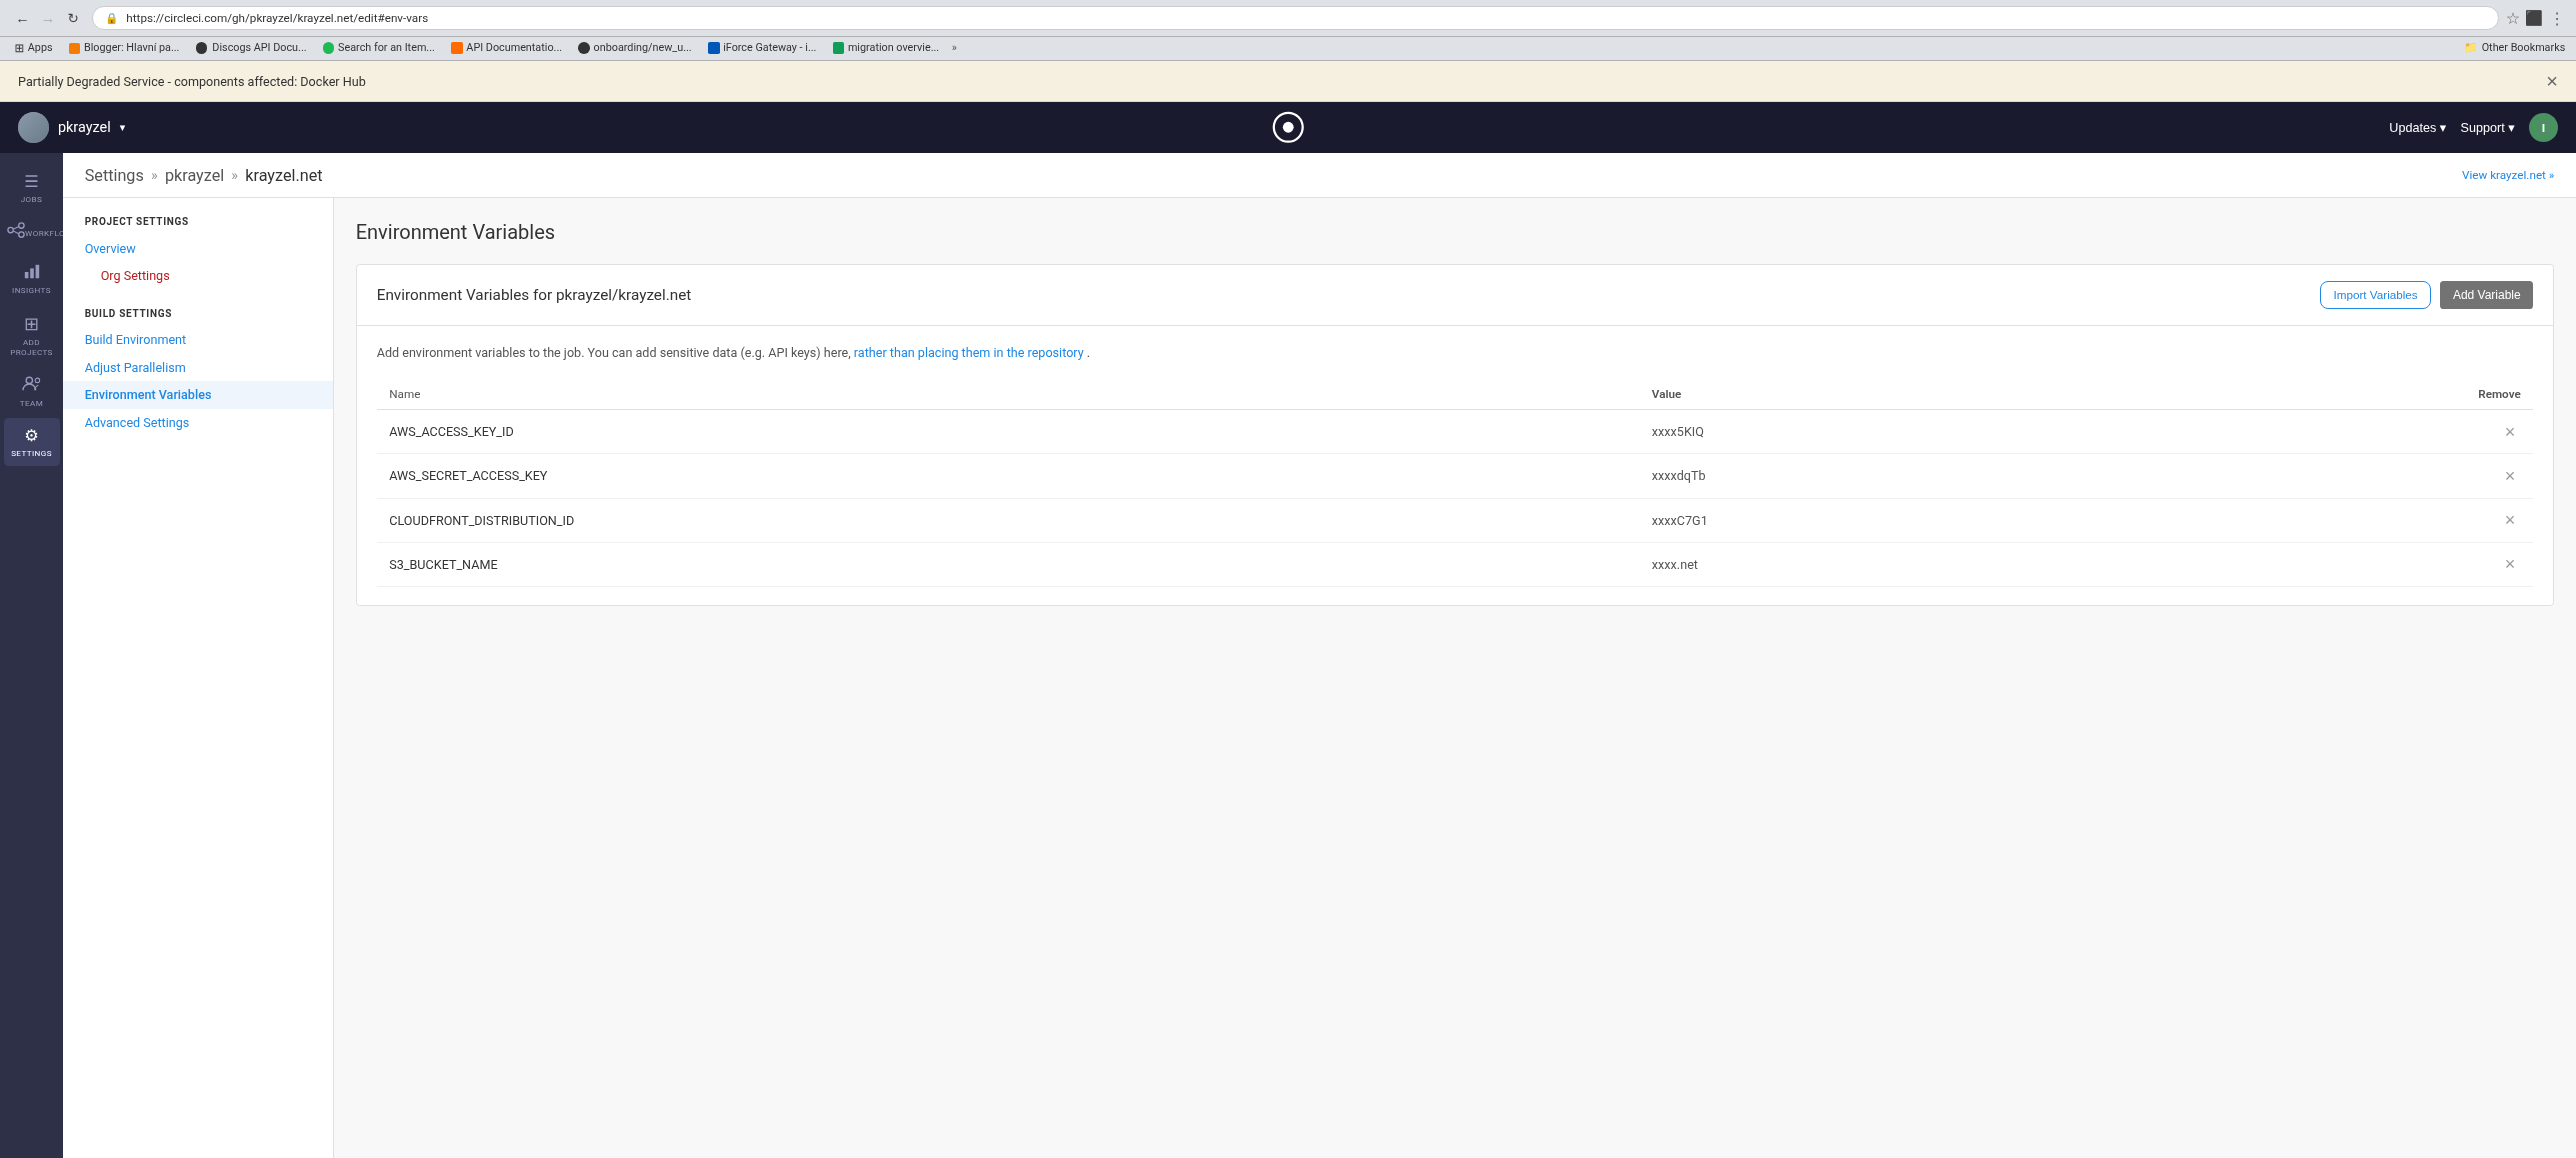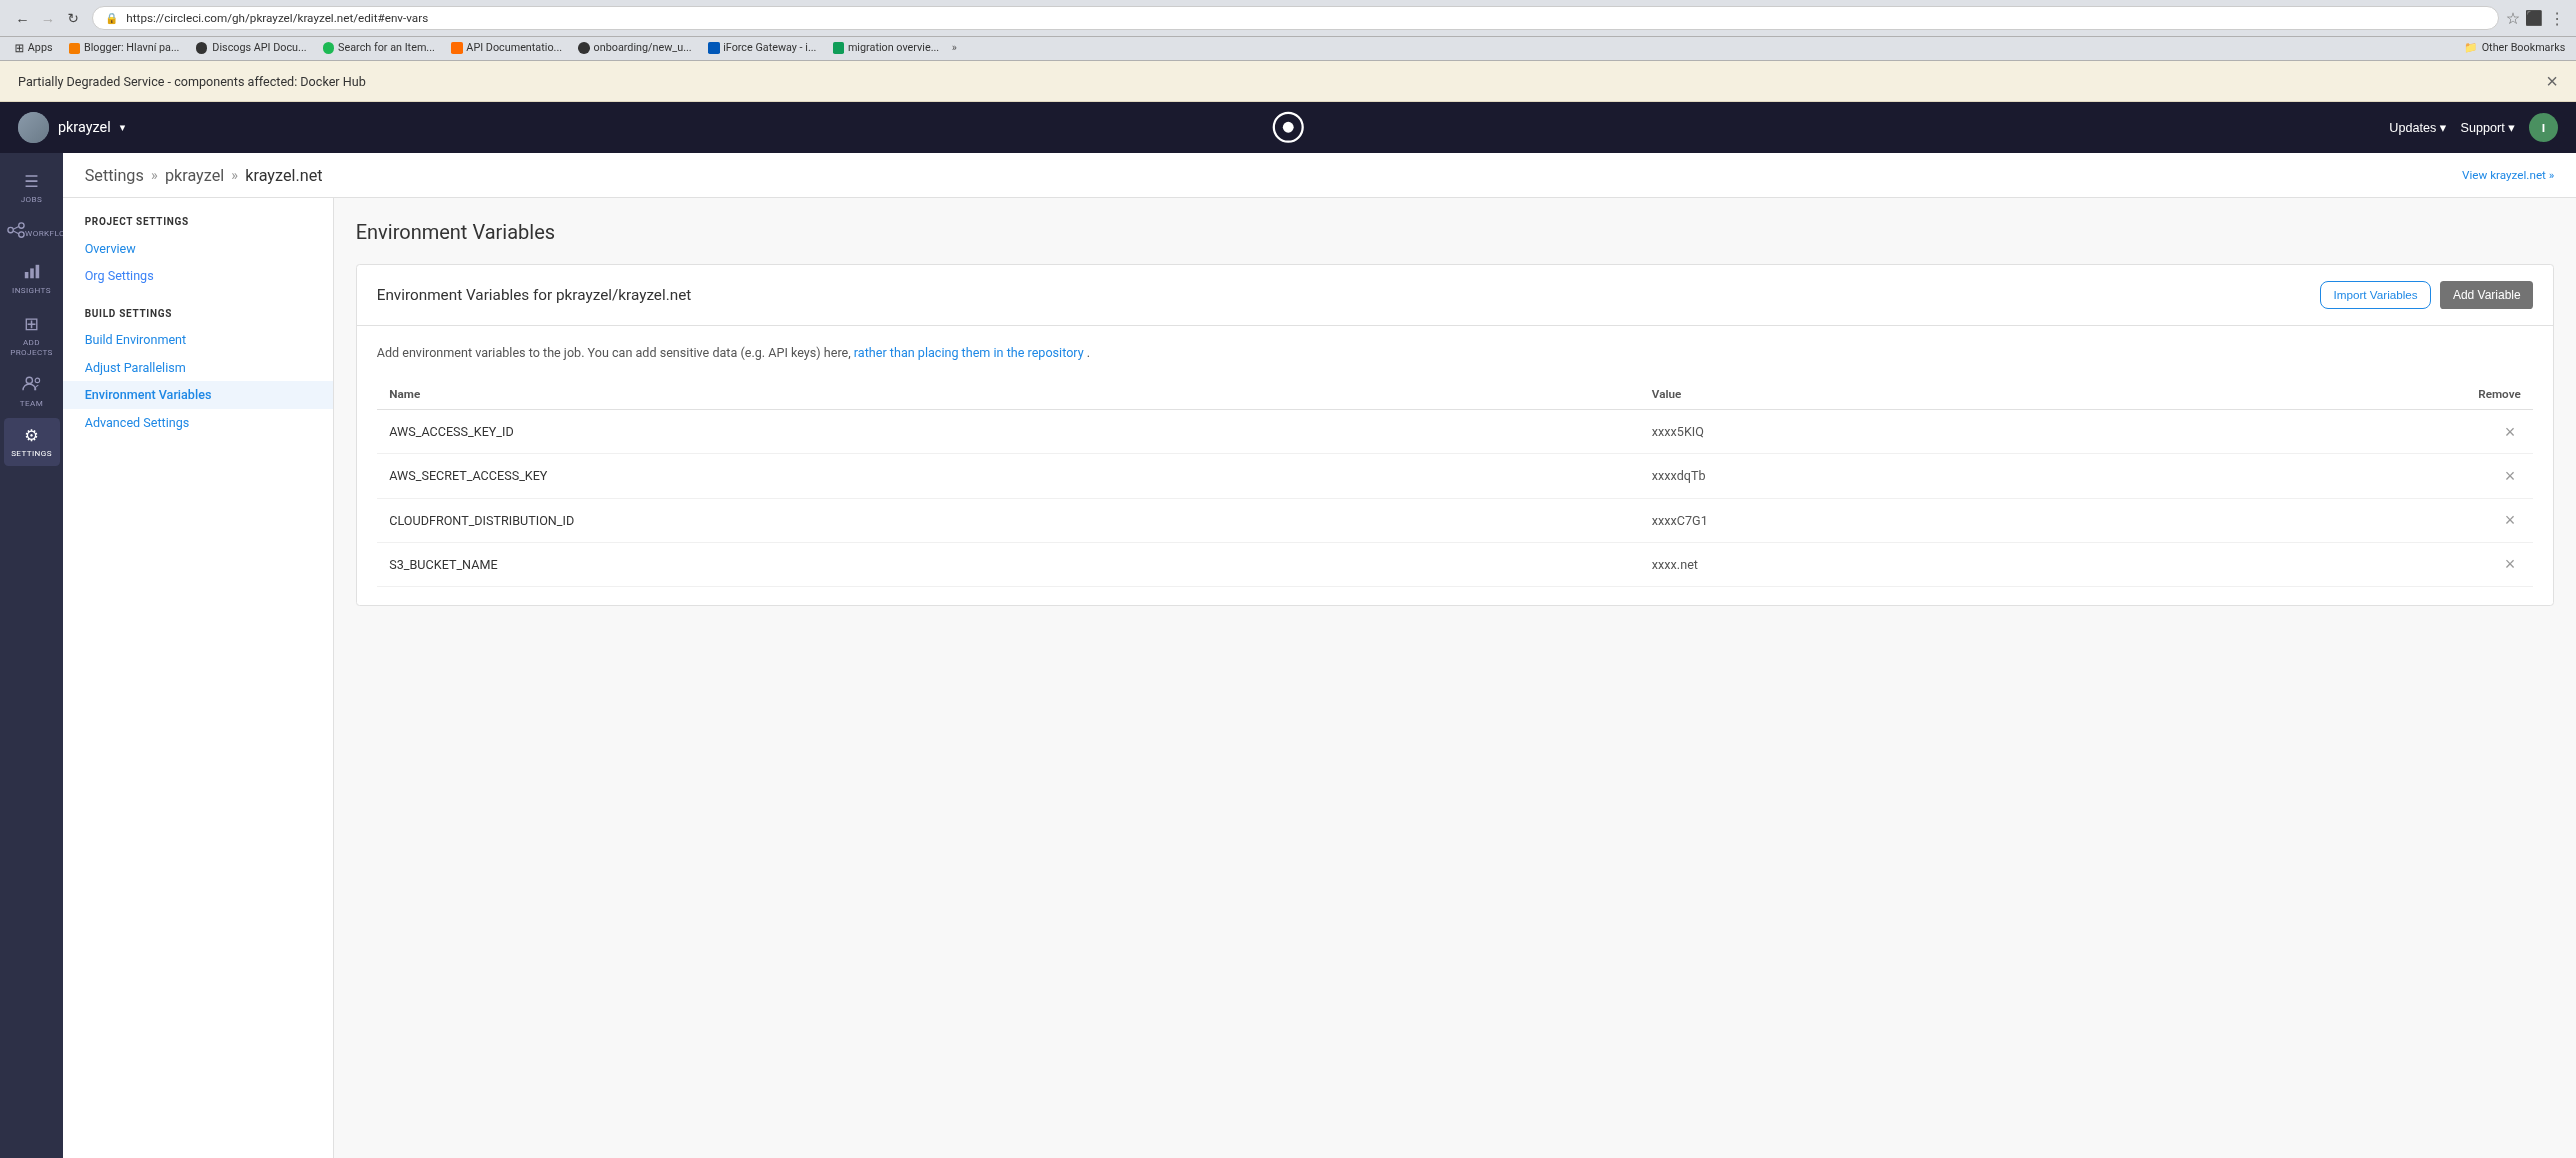--- a/index.html
+++ b/index.html
@@ -169,21 +169,21 @@
       </div>
       <a style="color:#1e88e5;font-size:11.7px;text-decoration:none;cursor:pointer;">View krayzel.net »</a>
     </div>
 
     <div style="display:flex;flex:1;overflow:hidden;background:#f8f8f8;">
 
       <div style="width:271px;background:white;border-right:0.9px solid #e0e0e0;padding:18px 0;overflow-y:auto;">
         <div style="margin-bottom:18px;">
           <div style="font-size:10px;font-weight:700;color:#333;text-transform:uppercase;letter-spacing:0.7px;padding:0 21.7px 7.2px;">PROJECT SETTINGS</div>
           <a style="display:block;padding:6.3px 21.7px;font-size:12.6px;color:#1e88e5;text-decoration:none;cursor:pointer;">Overview</a>
-          <a style="display:block;padding:6.3px 21.7px;font-size:12.6px;color:#3b82f6;text-decoration:none;cursor:pointer;">Org Settings</a>
+          <a style="display:block;padding:6.3px 21.7px;font-size:12.6px;color:#b91c1c;text-decoration:none;cursor:pointer;margin-left:16px;">Org Settings</a>
         </div>
         <div style="margin-bottom:18px;">
           <div style="font-size:10px;font-weight:700;color:#333;text-transform:uppercase;letter-spacing:0.7px;padding:0 21.7px 7.2px;">BUILD SETTINGS</div>
           <a style="display:block;padding:6.3px 21.7px;font-size:12.6px;color:#1e88e5;text-decoration:none;cursor:pointer;">Build Environment</a>
           <a style="display:block;padding:6.3px 21.7px;font-size:12.6px;color:#1e88e5;text-decoration:none;cursor:pointer;">Adjust Parallelism</a>
           <a style="display:block;padding:6.3px 21.7px;font-size:12.6px;color:#1e88e5;text-decoration:none;cursor:pointer;background:#eef5fd;font-weight:500;">Environment Variables</a>
           <a style="display:block;padding:6.3px 21.7px;font-size:12.6px;color:#1e88e5;text-decoration:none;cursor:pointer;">Advanced Settings</a>
         </div>
       </div>
 
@@ -203,21 +203,21 @@
           <div style="padding:18px 20px;">
             <p style="font-size:12.6px;color:#555;margin-bottom:16.2px;line-height:1.5;">
               <span>Add environment variables to the job. You can add sensitive data (e.g. API keys) here,</span>
               <a style="color:#1e88e5;text-decoration:none;">rather than placing them in the repository</a>
               <span>.</span>
             </p>
 
             <table style="width:100%;border-collapse:collapse;">
               <thead>
                 <tr>
-                  <th style="text-align:left;padding:8.1px 12.6px;font-size:11.7px;font-weight:700;color:#555;border-bottom:0.9px solid #e0e0e0;">Name</th>
+                  <th style="text-align:left;padding:8.1px 12.6px;font-size:11.7px;font-weight:400;color:#555;border-bottom:0.9px solid #e0e0e0;">Name</th>
                   <th style="text-align:left;padding:8.1px 12.6px;font-size:11.7px;font-weight:600;color:#555;border-bottom:0.9px solid #e0e0e0;">Value</th>
                   <th style="text-align:right;padding:8.1px 12.6px;font-size:11.7px;font-weight:600;color:#555;border-bottom:0.9px solid #e0e0e0;">Remove</th>
                 </tr>
               </thead>
               <tbody id="env-vars-tbody">
               <tr style="border-bottom: 0.9px solid rgb(240, 240, 240);">
                     <td style="padding: 10.8px 12.6px; font-size: 12.6px; color: rgb(51, 51, 51);">AWS_ACCESS_KEY_ID</td>
                     <td style="padding: 10.8px 12.6px; font-size: 12.6px; color: rgb(85, 85, 85);">xxxx5KIQ</td>
                     <td style="padding: 10.8px 12.6px; text-align: right;"><button style="background: none; border: none; cursor: pointer; color: rgb(153, 153, 153); font-size: 18px; padding: 1.8px 5.4px; line-height: 1;">×</button></td>
                   </tr>

